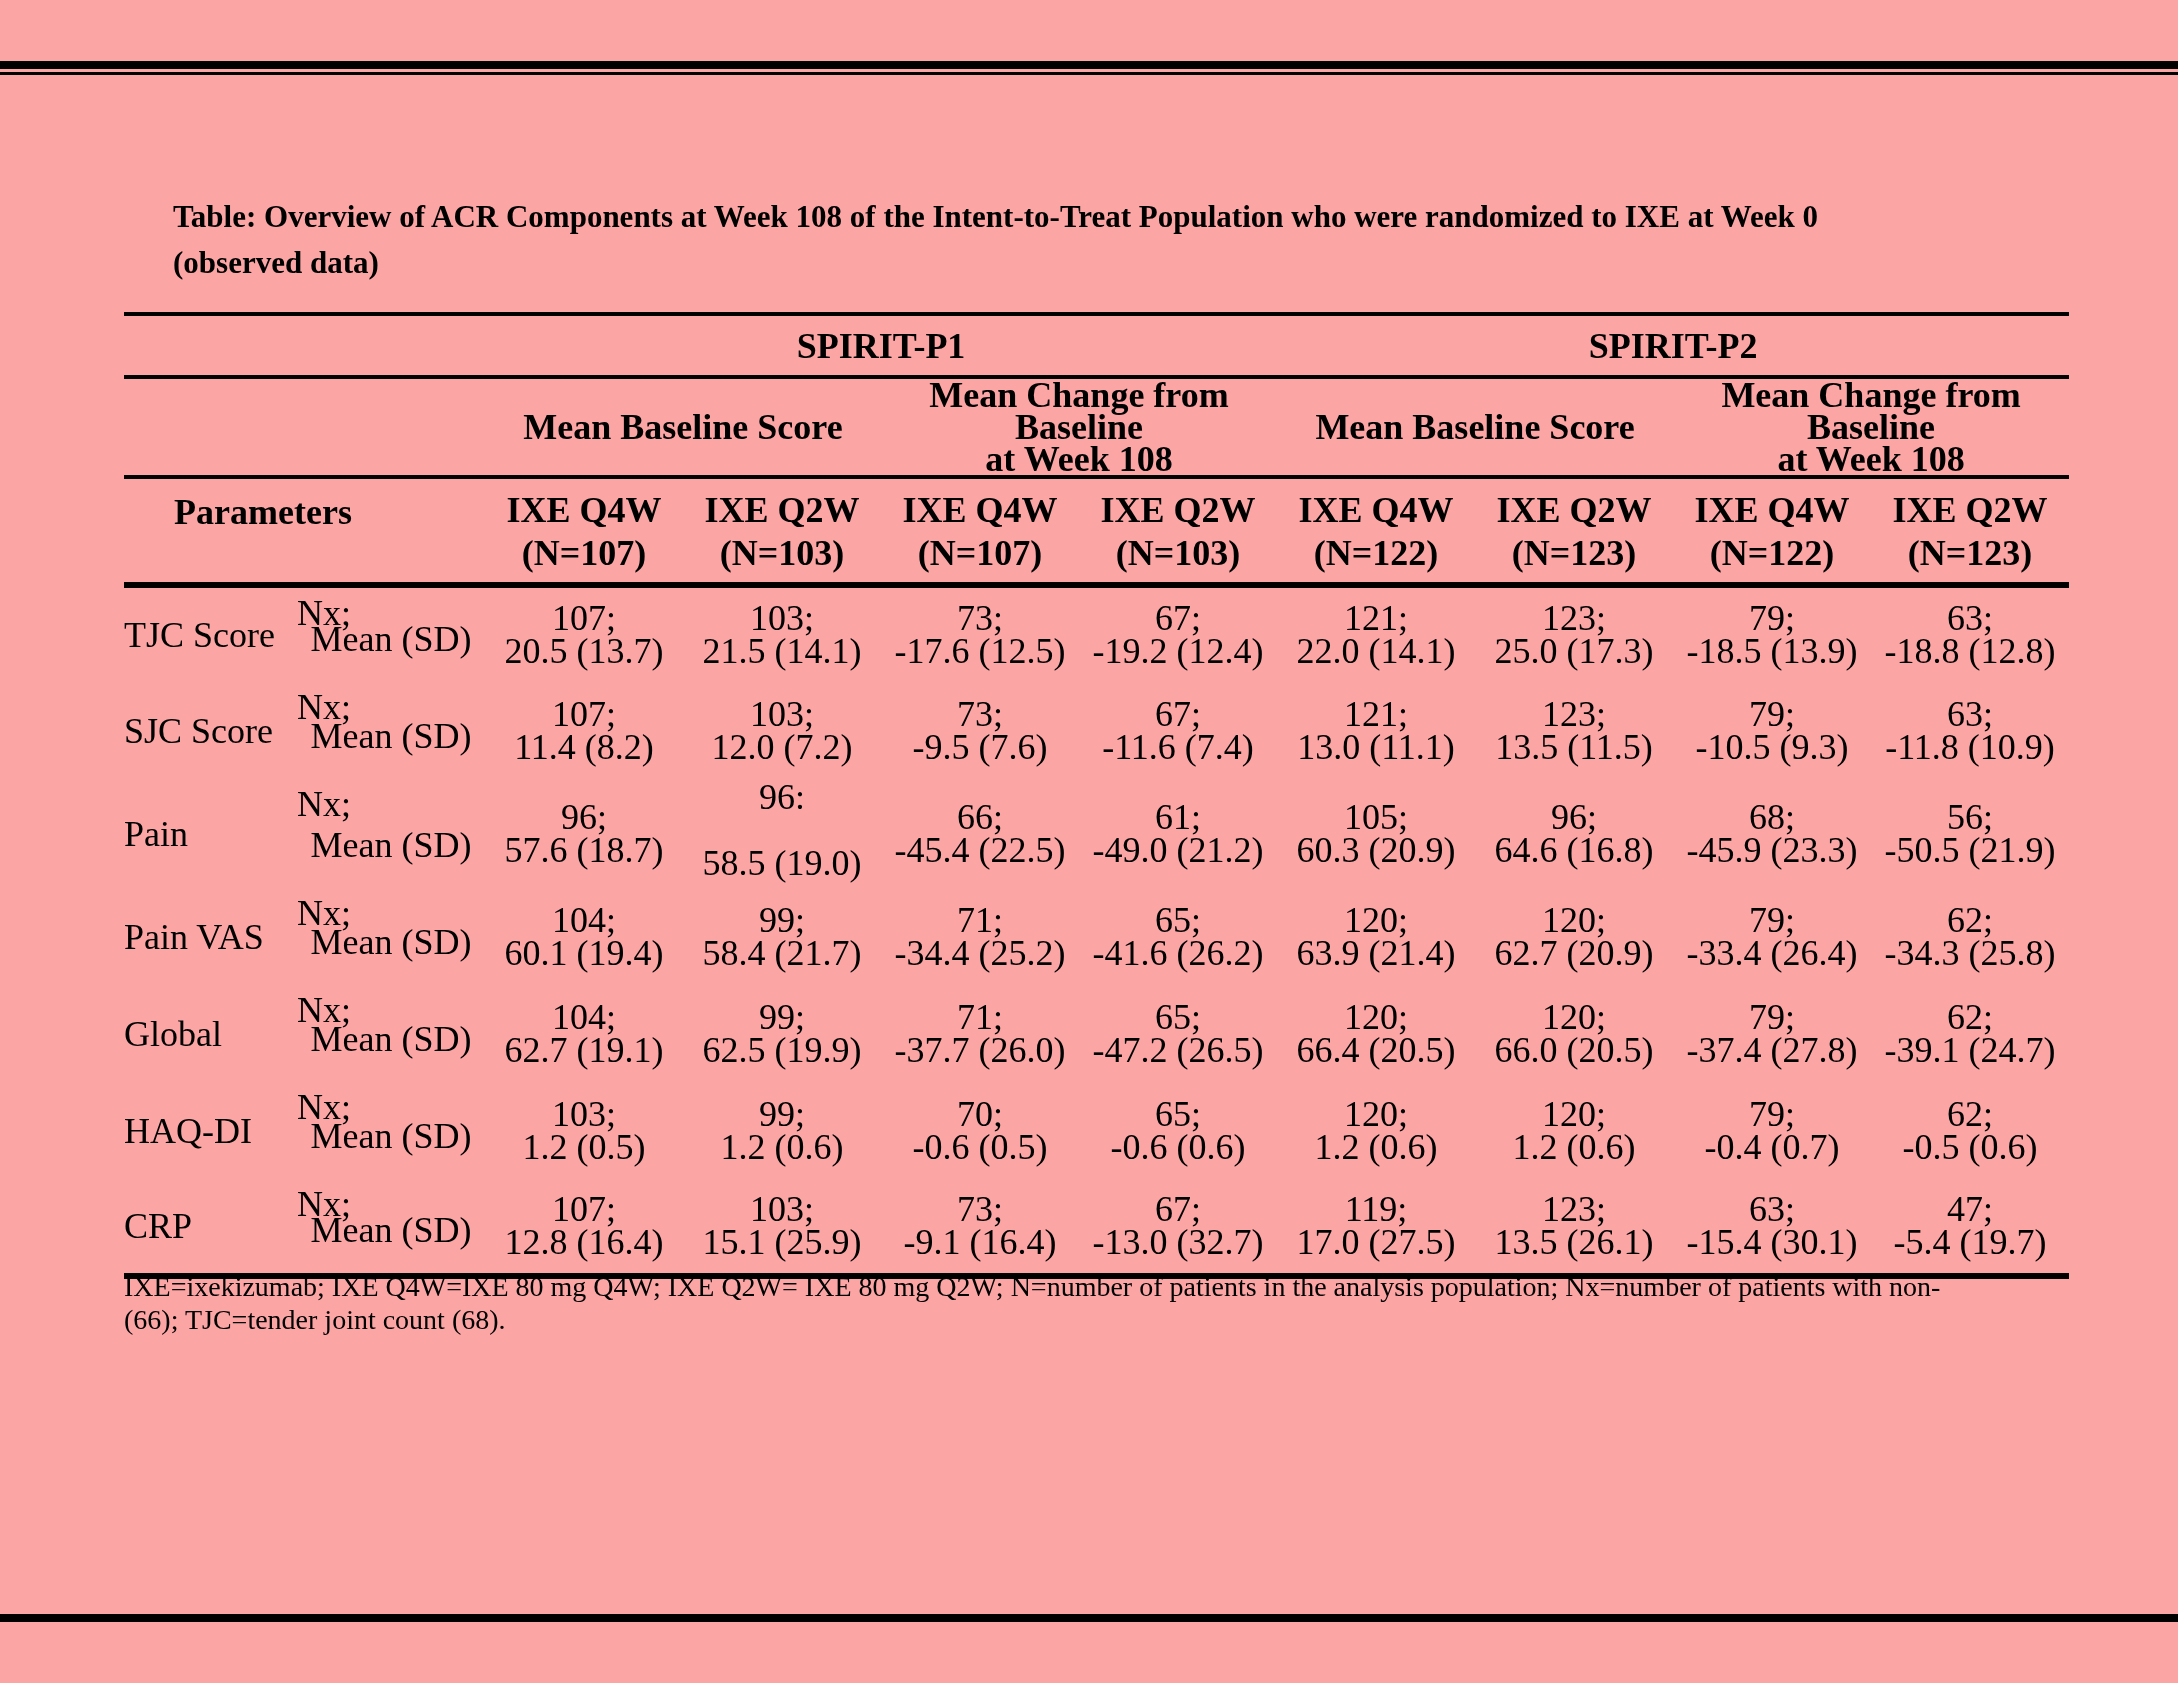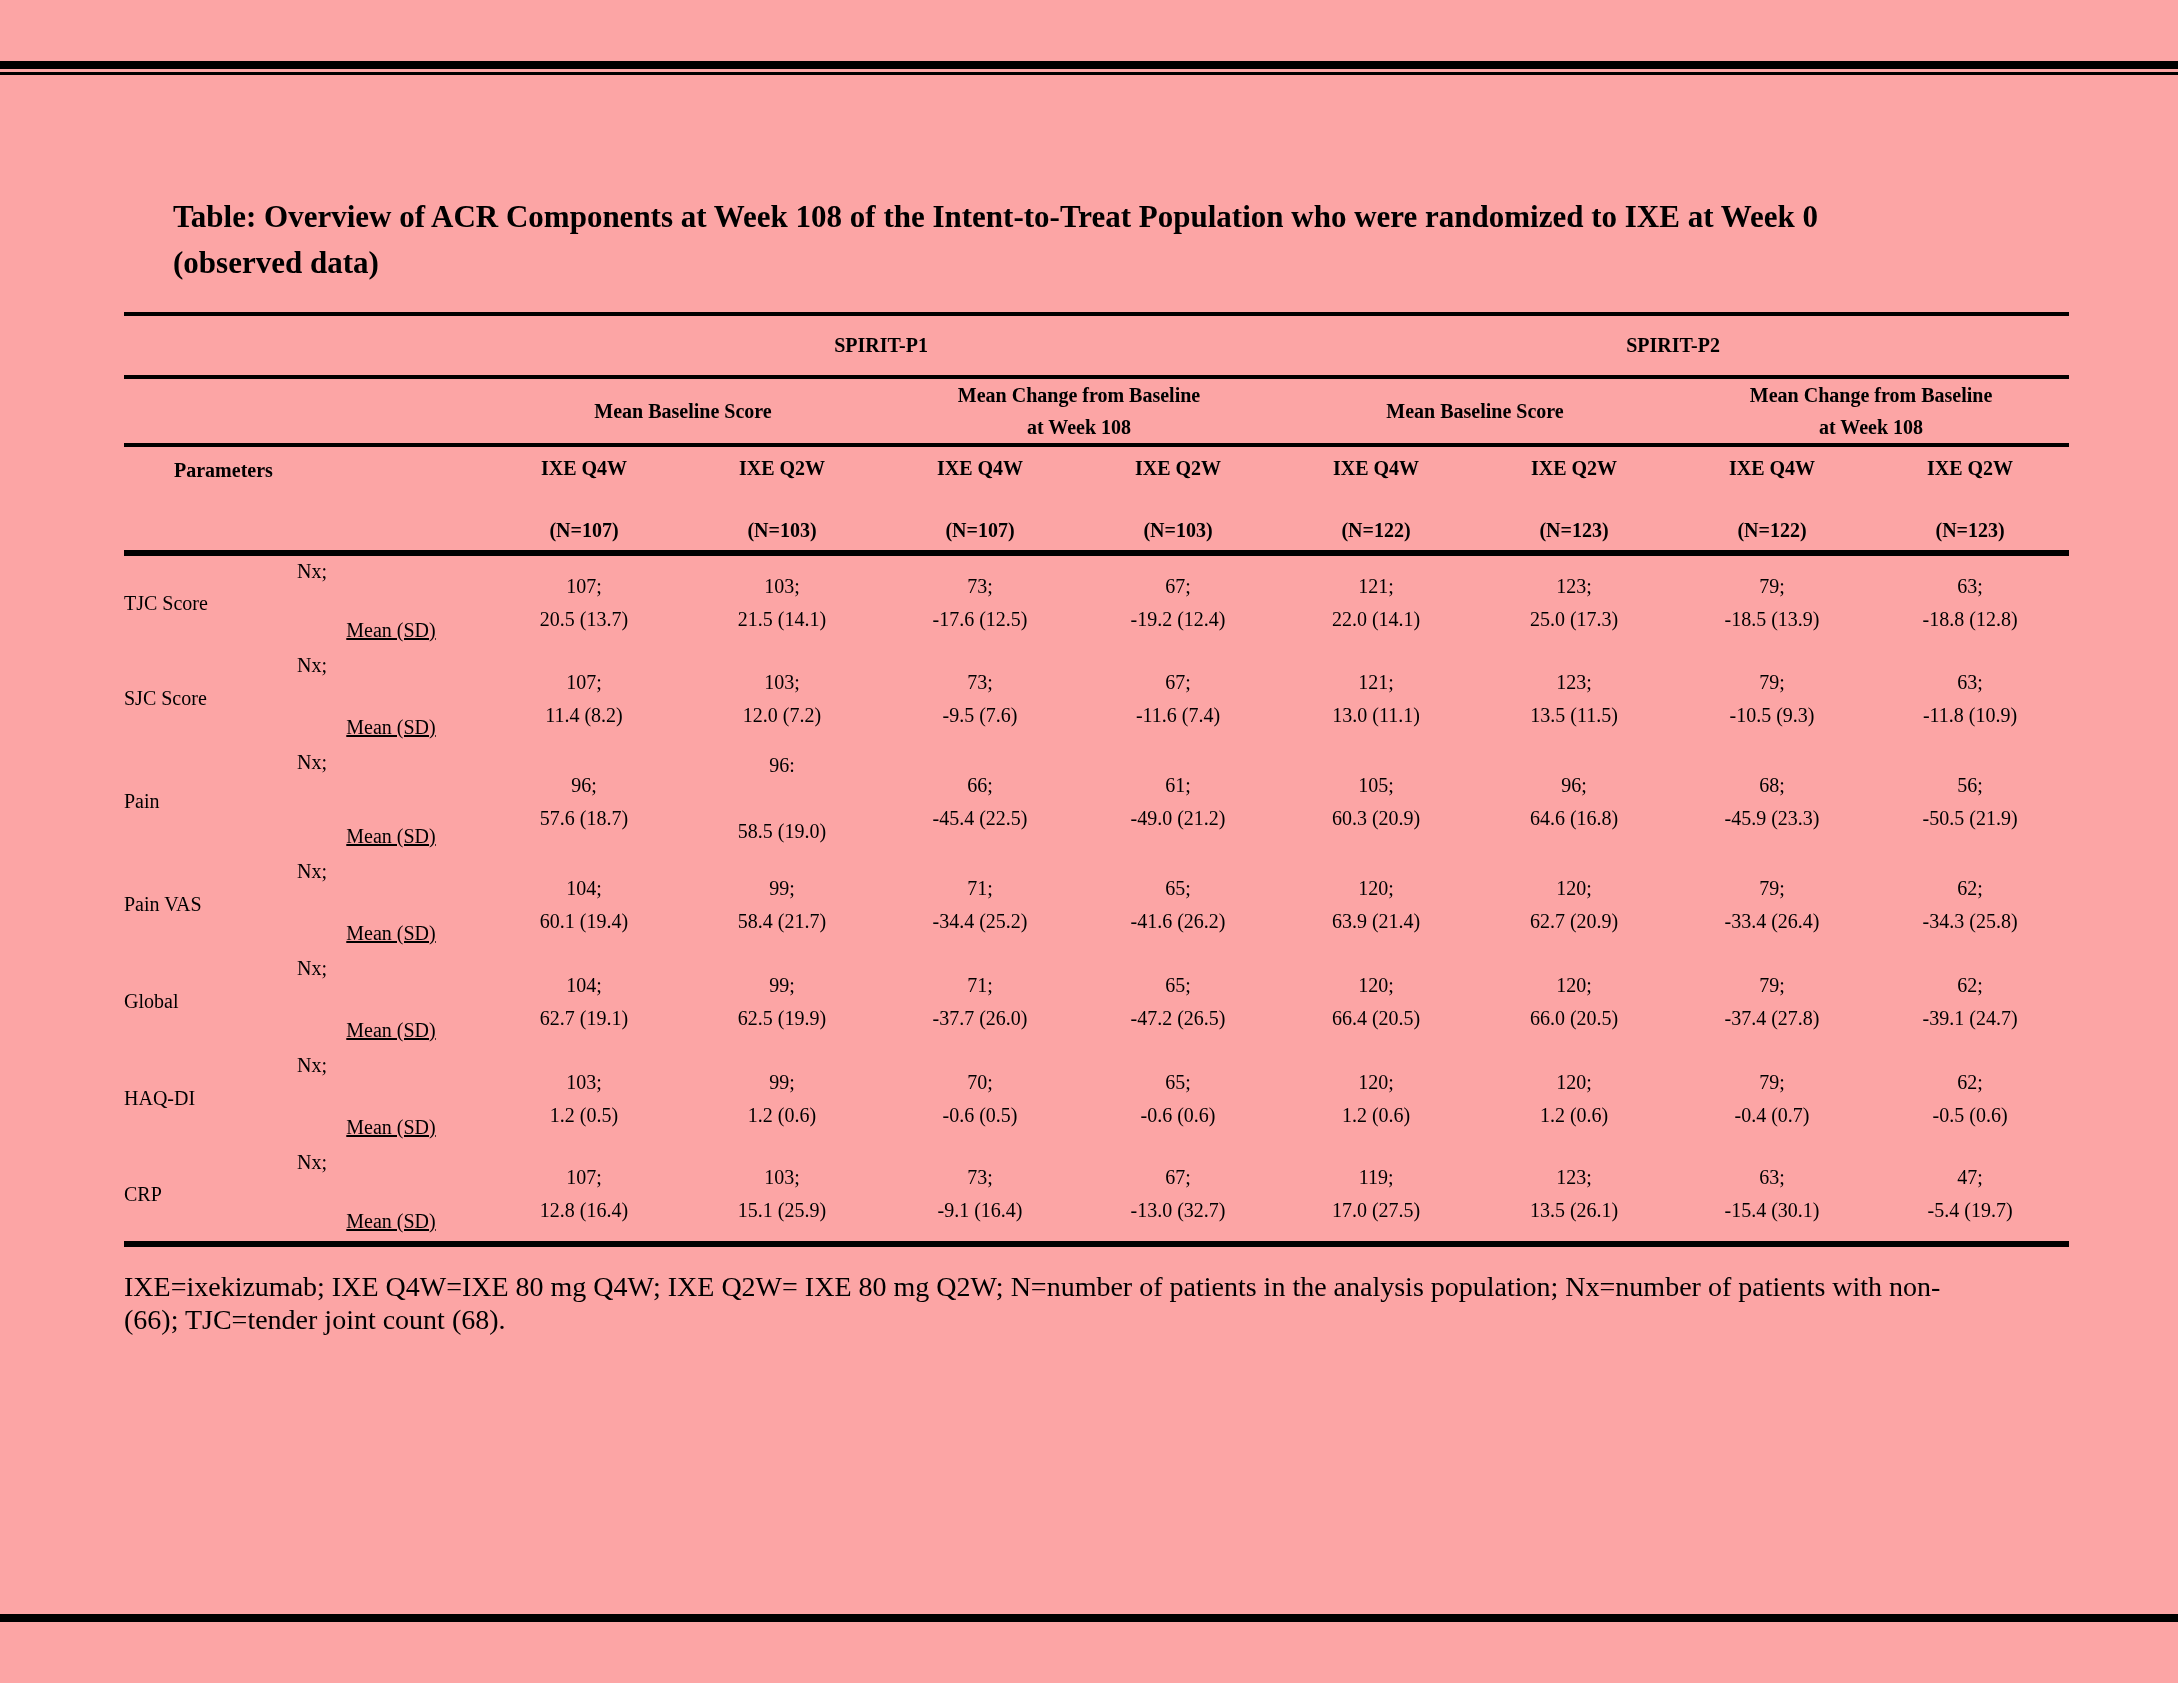--- a/index.html
+++ b/index.html
@@ -29,21 +29,21 @@
 
   table.acr {
     position: absolute;
     left: 124px;
     top: 312px;
     width: 1945px;
     border-collapse: collapse;
     table-layout: fixed;
     border-top: 4px solid #000;
     border-bottom: 6px solid #000;
-    font-size: 20px;
+    font-size: 36px;
   }
   table.acr th, table.acr td { padding: 0; font-weight: normal; }
 
   thead .r1 th { border-bottom: 4px solid #000; height: 59px; font-weight: bold; text-align: center; vertical-align: middle; }
   thead .r2 th { border-bottom: 4px solid #000; height: 63px; font-weight: bold; text-align: center; vertical-align: middle; line-height: 32px; }
   thead .r3 th { border-bottom: 6px solid #000; height: 103px; font-weight: bold; position: relative; }
 
   .params-head { text-align: left; vertical-align: top; }
   .params-head .ph { position: absolute; top: 12px; left: 50px; }
 
@@ -51,21 +51,21 @@
   .treat-label { position: absolute; top: 10px; left: 0; right: 0; }
   .n-label     { position: absolute; bottom: 8px; left: 0; right: 0; text-align: center; }
 
   tbody tr { height: 97px; }
   tbody tr.tall-row { height: 109px; }
 
   .param-cell { text-align: left; vertical-align: middle; padding-left: 50px; }
 
   .sublabel-cell { position: relative; text-align: center; }
   .sublabel-top    { position: absolute; top: 4px; left: 0; right: 1px; text-align: left; }
-  .sublabel-bottom { position: absolute; bottom: 8px; left: 0; right: 0; text-align: center; text-decoration: underline; }
+  .sublabel-bottom { position: absolute; bottom: 22px; left: 0; right: 0; text-align: center; }
 
   .data-cell { text-align: center; vertical-align: middle; position: relative; }
   .cell-lines { line-height: 33px; }
   .data-cell.spread .cell-lines { position: static; }
   .data-cell.spread .nx-line   { position: absolute; top: 2px;  left: 0; right: 0; text-align: center; }
   .data-cell.spread .mean-line { position: absolute; bottom: 8px; left: 0; right: 0; text-align: center; }
 
   .footnote {
     position: absolute;
     left: 124px;

